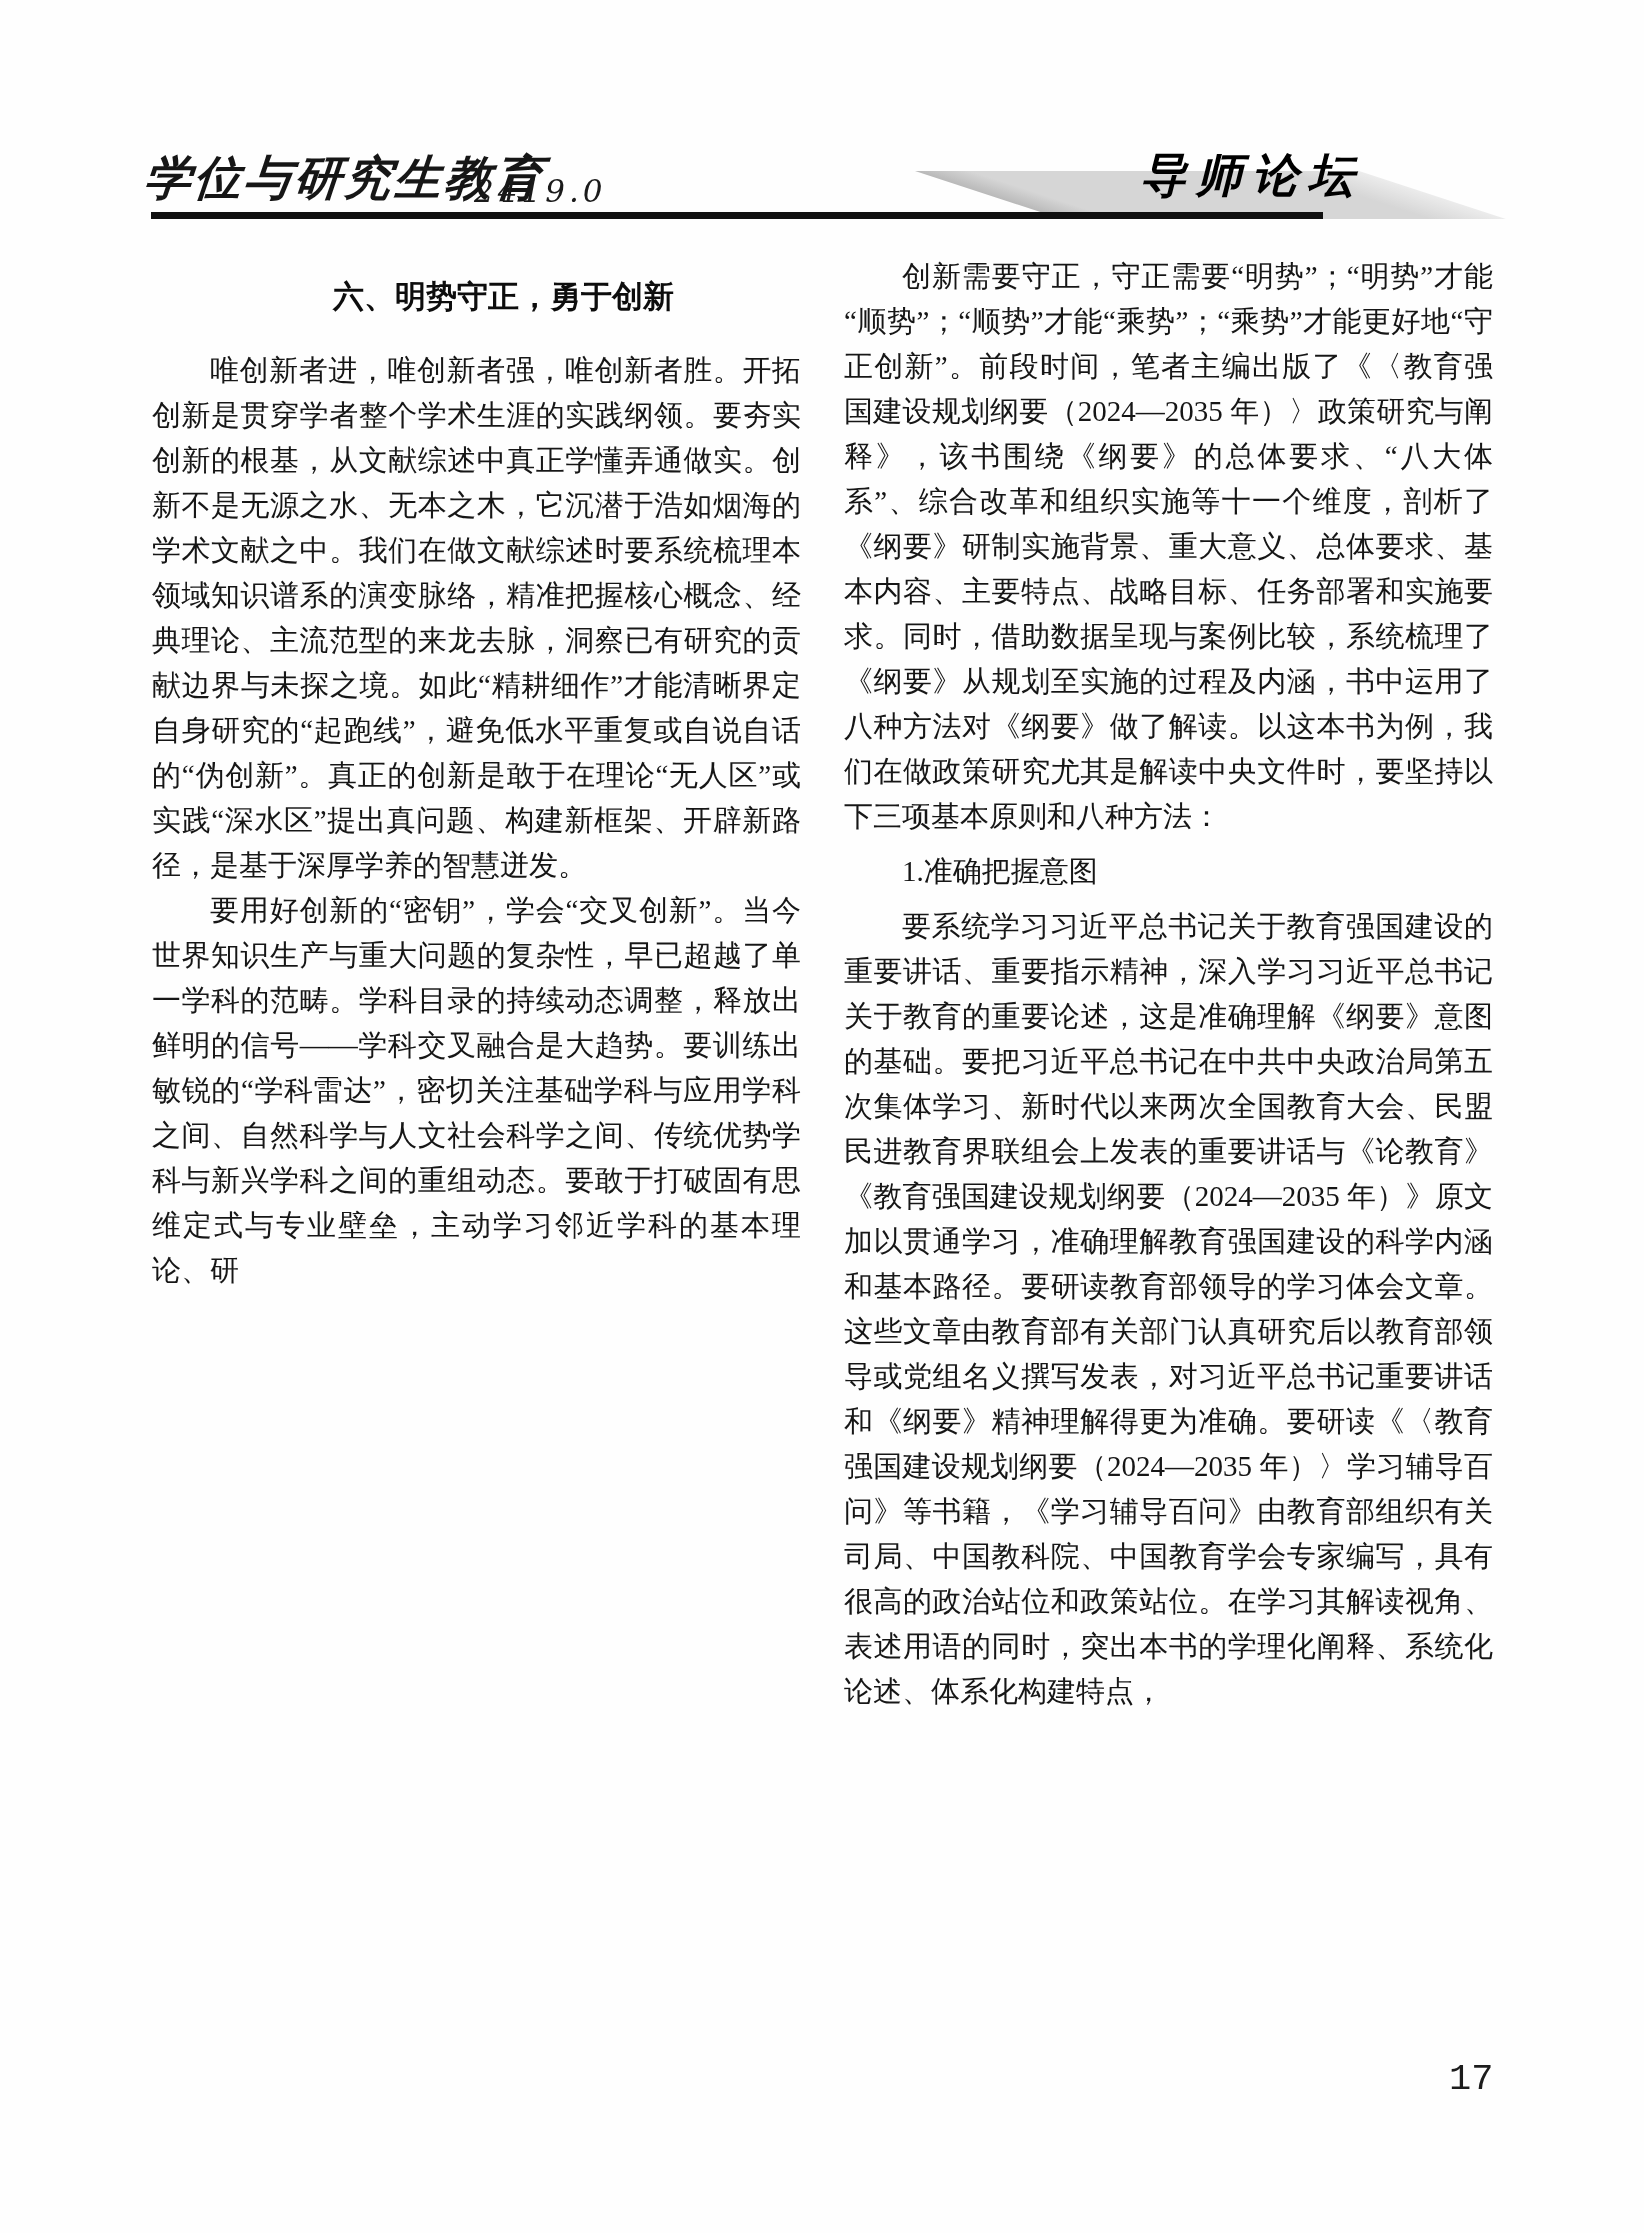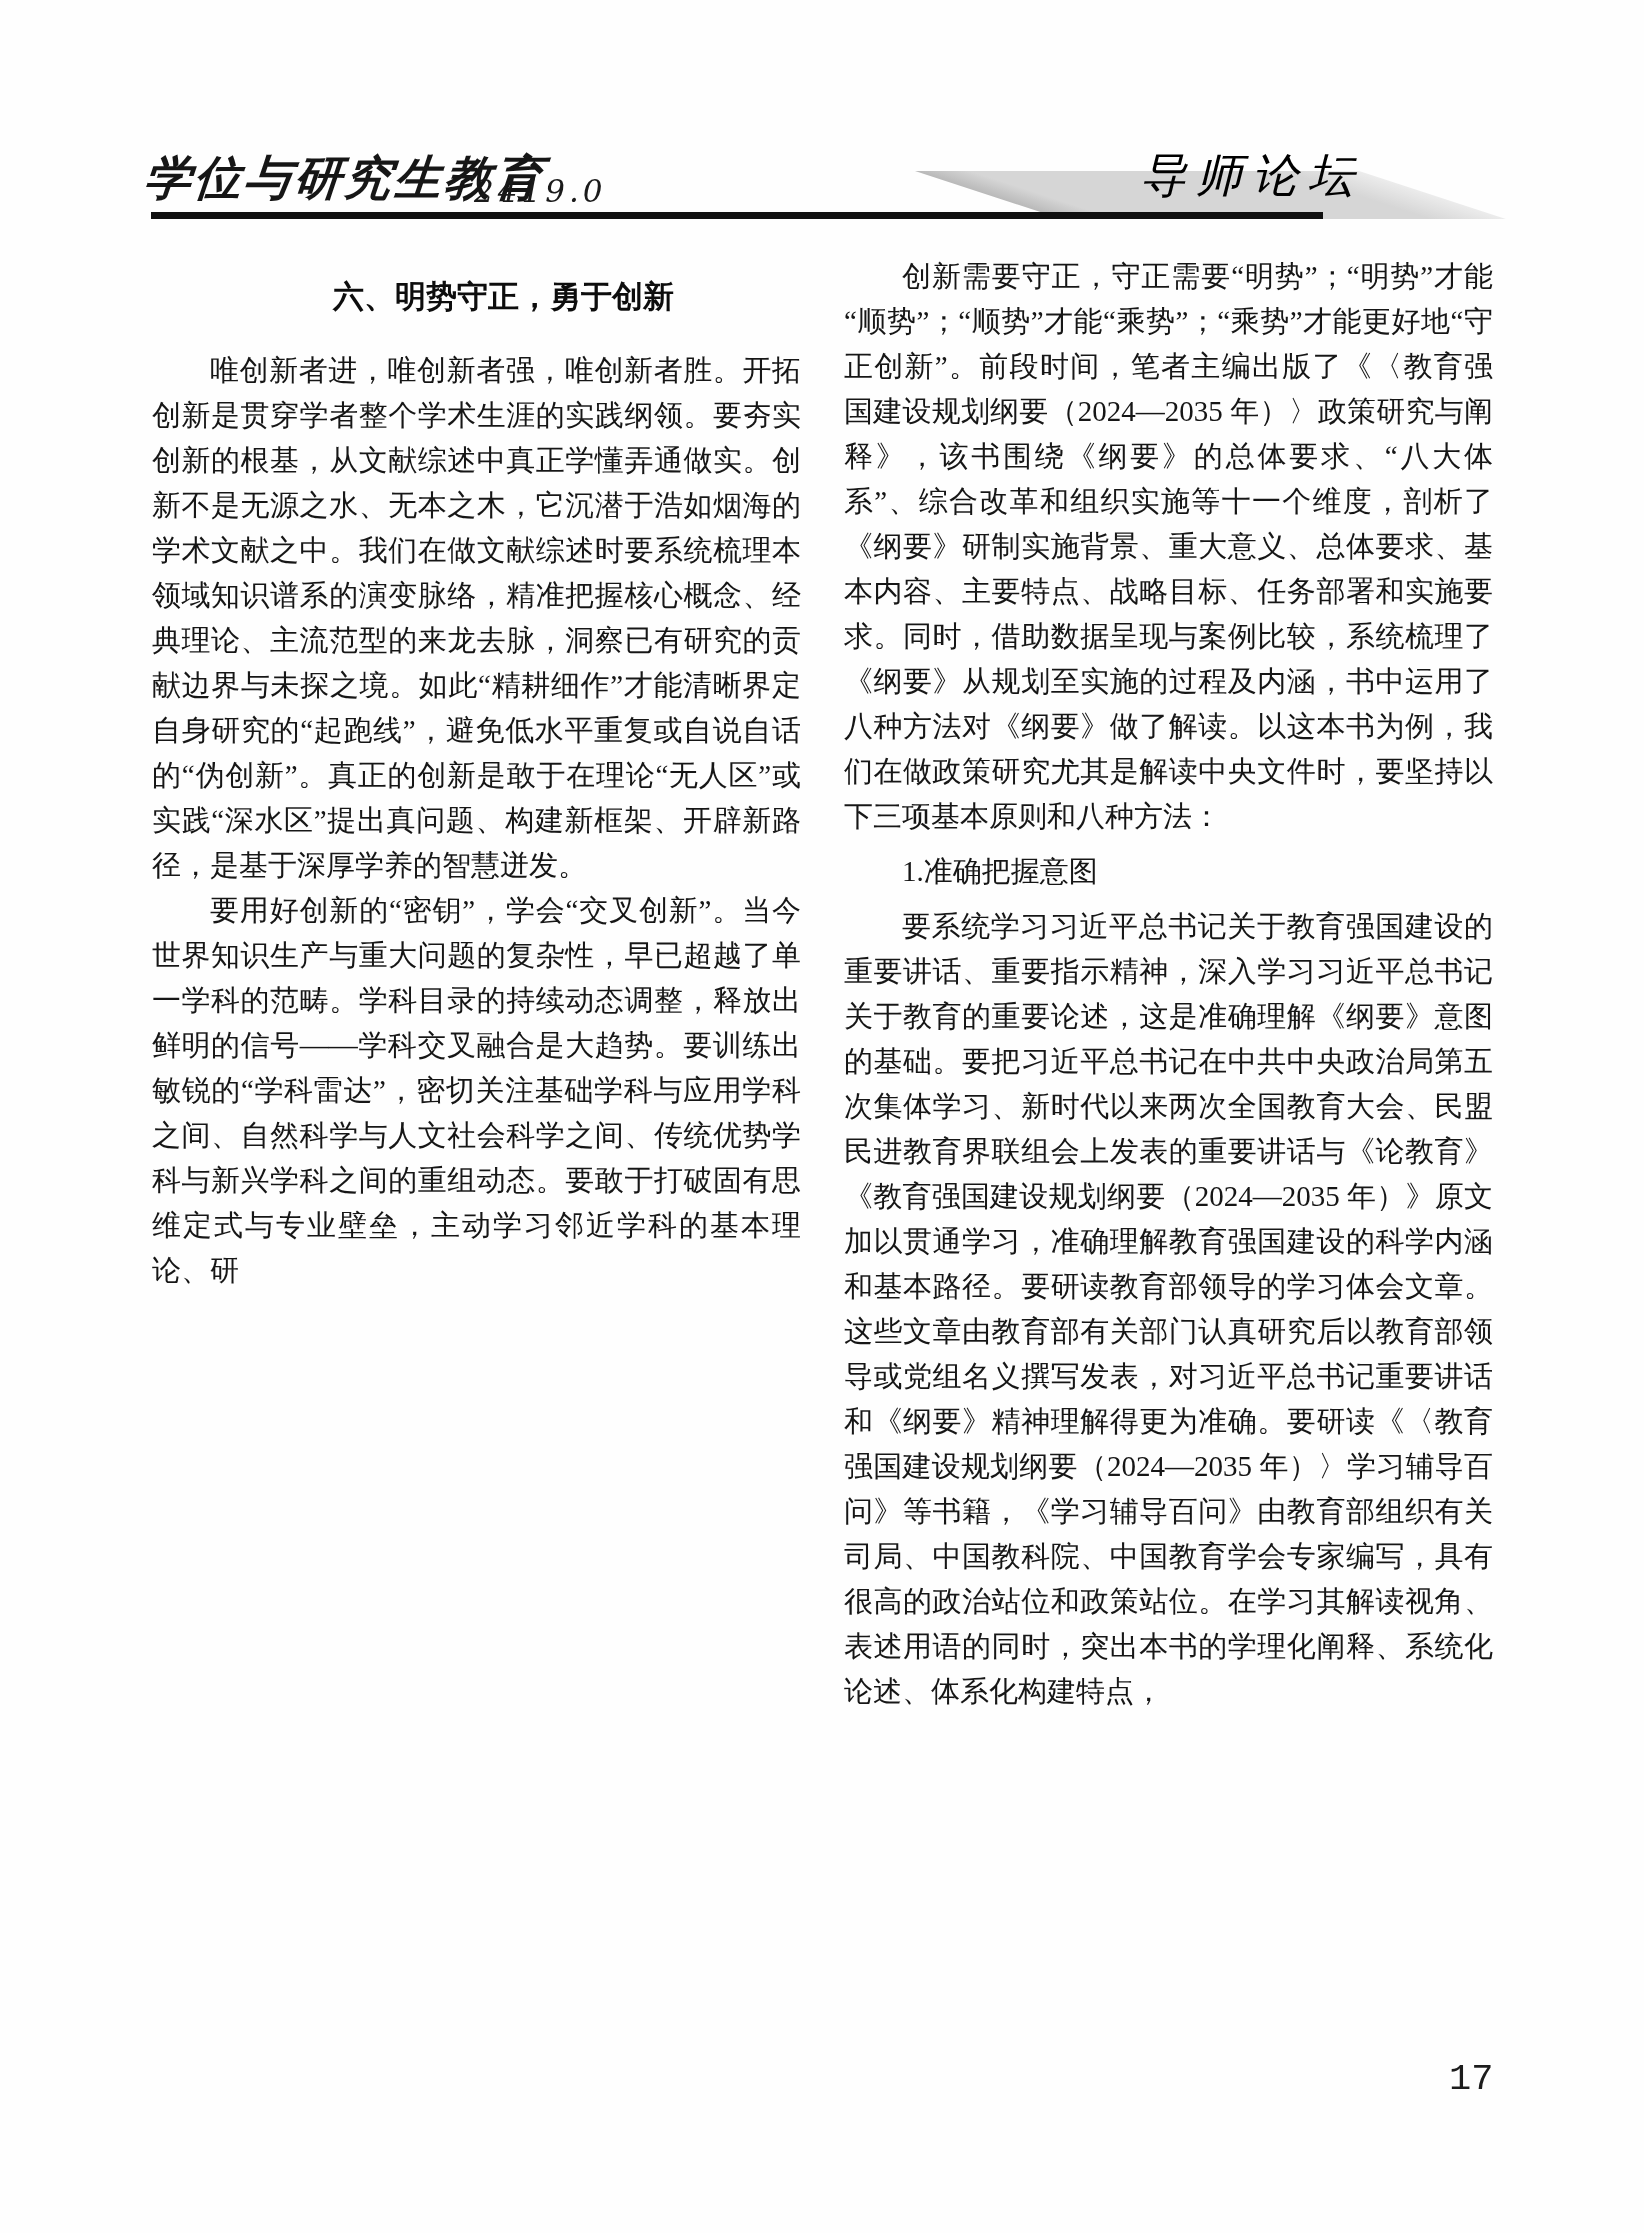--- a/index.html
+++ b/index.html
@@ -25,21 +25,21 @@
     position:absolute; left:915px; top:171px; width:444px; height:48px;
     transform:skewX(71.9deg); transform-origin:0 0;
     background:linear-gradient(to right,#b9b9b9 0px,#d6d6d6 55px,#d6d6d6 368px,#ececec 444px);
   }
   .header-rule {
     position:absolute; left:151px; top:212px; width:1172px; height:7px;
     background:#101010;
   }
   .column-tag {
     position:absolute; left:1140px; top:145px;
-    font-size:46px; font-weight:normal; font-style:italic;
+    font-size:46px; font-weight:bold; font-style:italic;
     letter-spacing:10px; color:#000; white-space:nowrap;
   }
 
   
   .col {
     position:absolute; width:649px;
     font-size:29px; line-height:45px;
     text-align:justify; text-justify:inter-ideograph;
     word-break:break-all; overflow-wrap:anywhere;
   }

